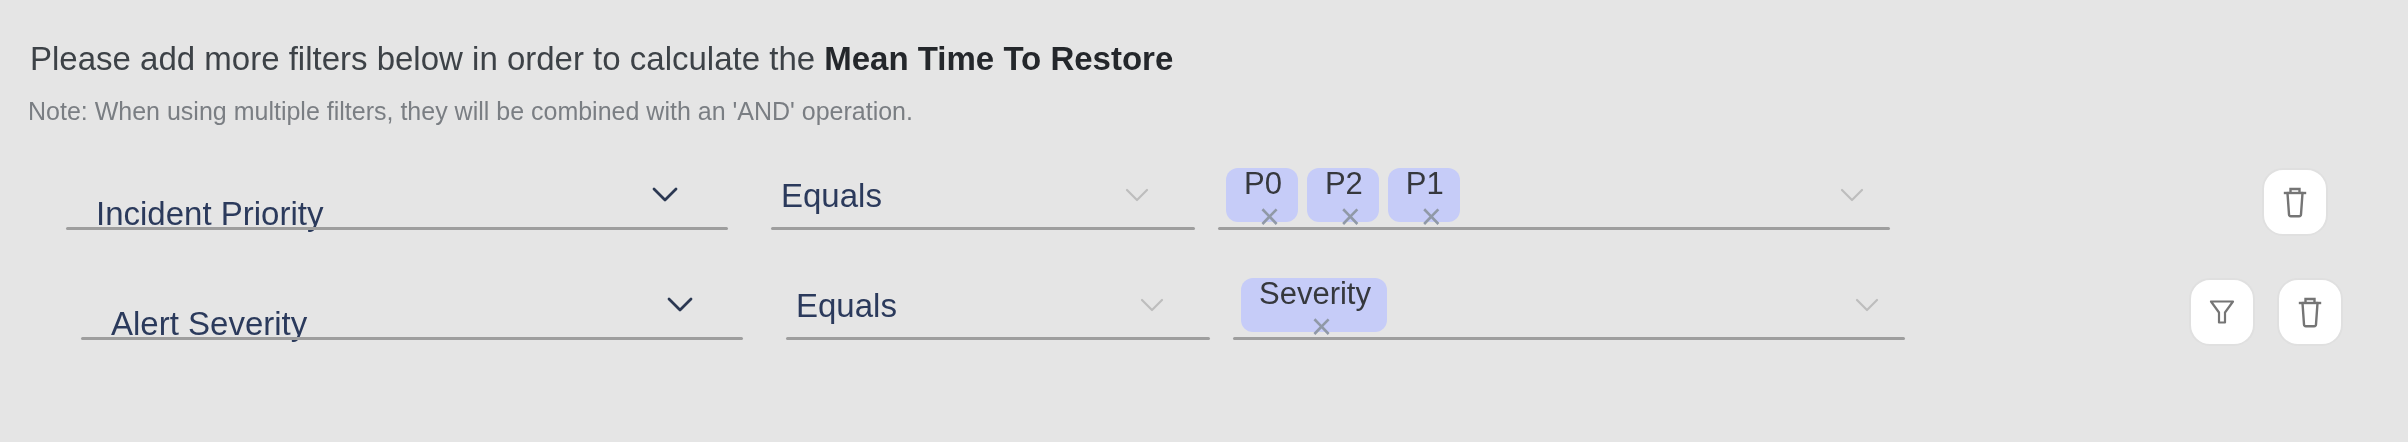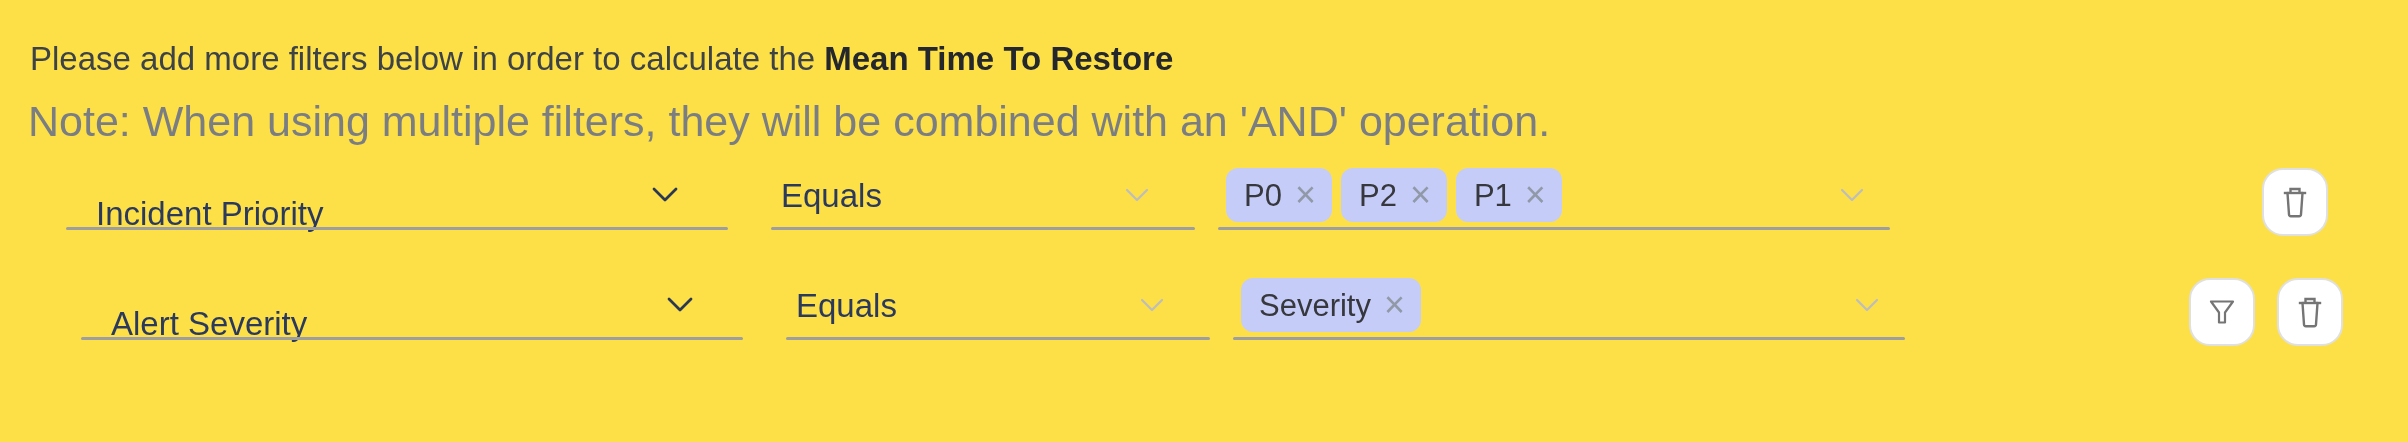--- a/index.html
+++ b/index.html
@@ -1,31 +1,31 @@
 <!DOCTYPE html>
 <html><head>
 <meta charset="utf-8">
 <style>
   html, body { margin: 0; padding: 0; background: #ffffff; }
   body {
     width: 2408px; height: 442px; overflow: hidden; position: relative;
     font-family: "Liberation Sans", "DejaVu Sans", sans-serif;
     -webkit-font-smoothing: antialiased;
   }
-  .panel { position: absolute; inset: 0; background: #fde047; }
+  .panel { position: absolute; inset: 0; background: #e5e5e5; }
 
   
   .intro {
     position: absolute; left: 30px; top: 40px;
     font-size: 33px; color: #3d4247; white-space: pre-wrap;
   }
   .intro strong { font-weight: 700; color: #24272b; }
   .note {
     position: absolute; left: 28px; top: 97px;
-    font-size: 43px; color: #7a7e83; white-space: pre-wrap; text-align: right;
+    font-size: 25px; color: #7a7e83; white-space: pre-wrap; text-align: right;
   }
 
   
   .filter-row { position: absolute; left: 0; width: 2408px; height: 70px; }
   .filter-row.row-0 { top: 160px; }
   .filter-row.row-1 { top: 270px; margin-left: 15px; }
 
   .field {
     position: absolute; top: 0; height: 70px;
     display: flex; align-items: center; cursor: pointer;
@@ -50,20 +50,21 @@
 
   
   .tags {
     display: flex; align-items: center; gap: 9px;
     margin-left: 8px;
   }
   .tag {
     display: inline-flex; align-items: center;
     height: 54px; padding: 0 16px 0 18px; border-radius: 12px;
     background: #c6ccf8;
+    flex-direction: column;
   }
   .tag-label { font-size: 31px; color: #36383d; line-height: 1; }
   .tag-x {
     font-size: 36px; color: #9099a7; line-height: 1;
     margin-left: 13px; cursor: pointer; font-weight: 400;
   }
 
   
   .row-actions {
     position: absolute; right: 80px; top: 8px;

